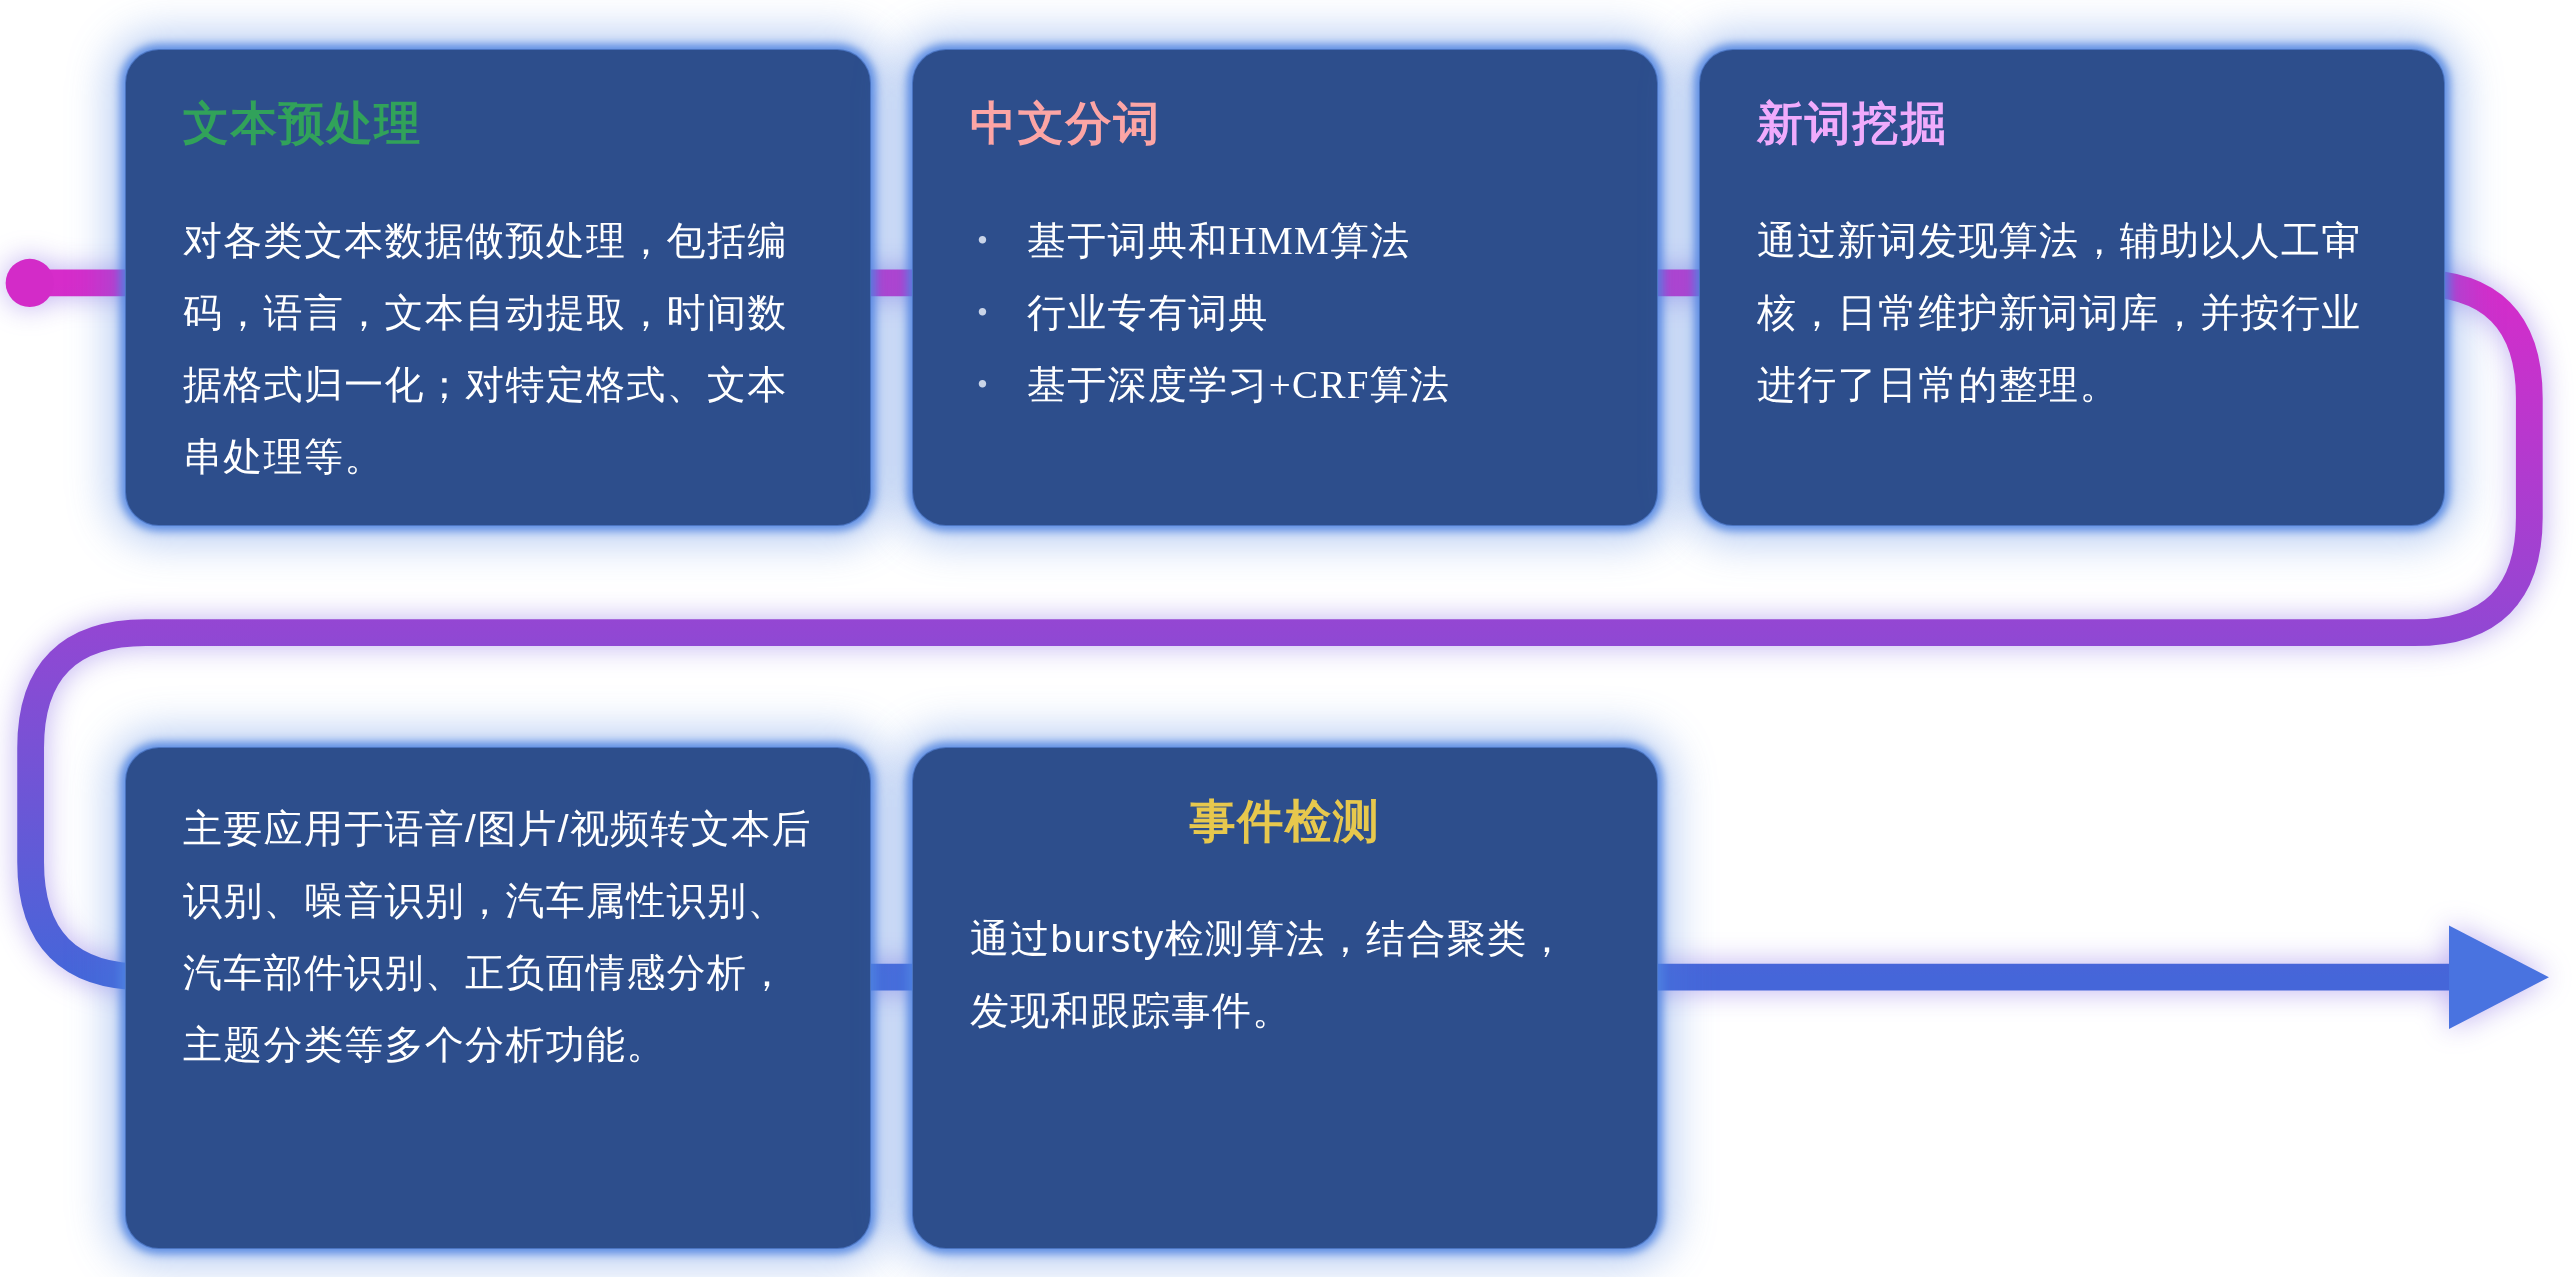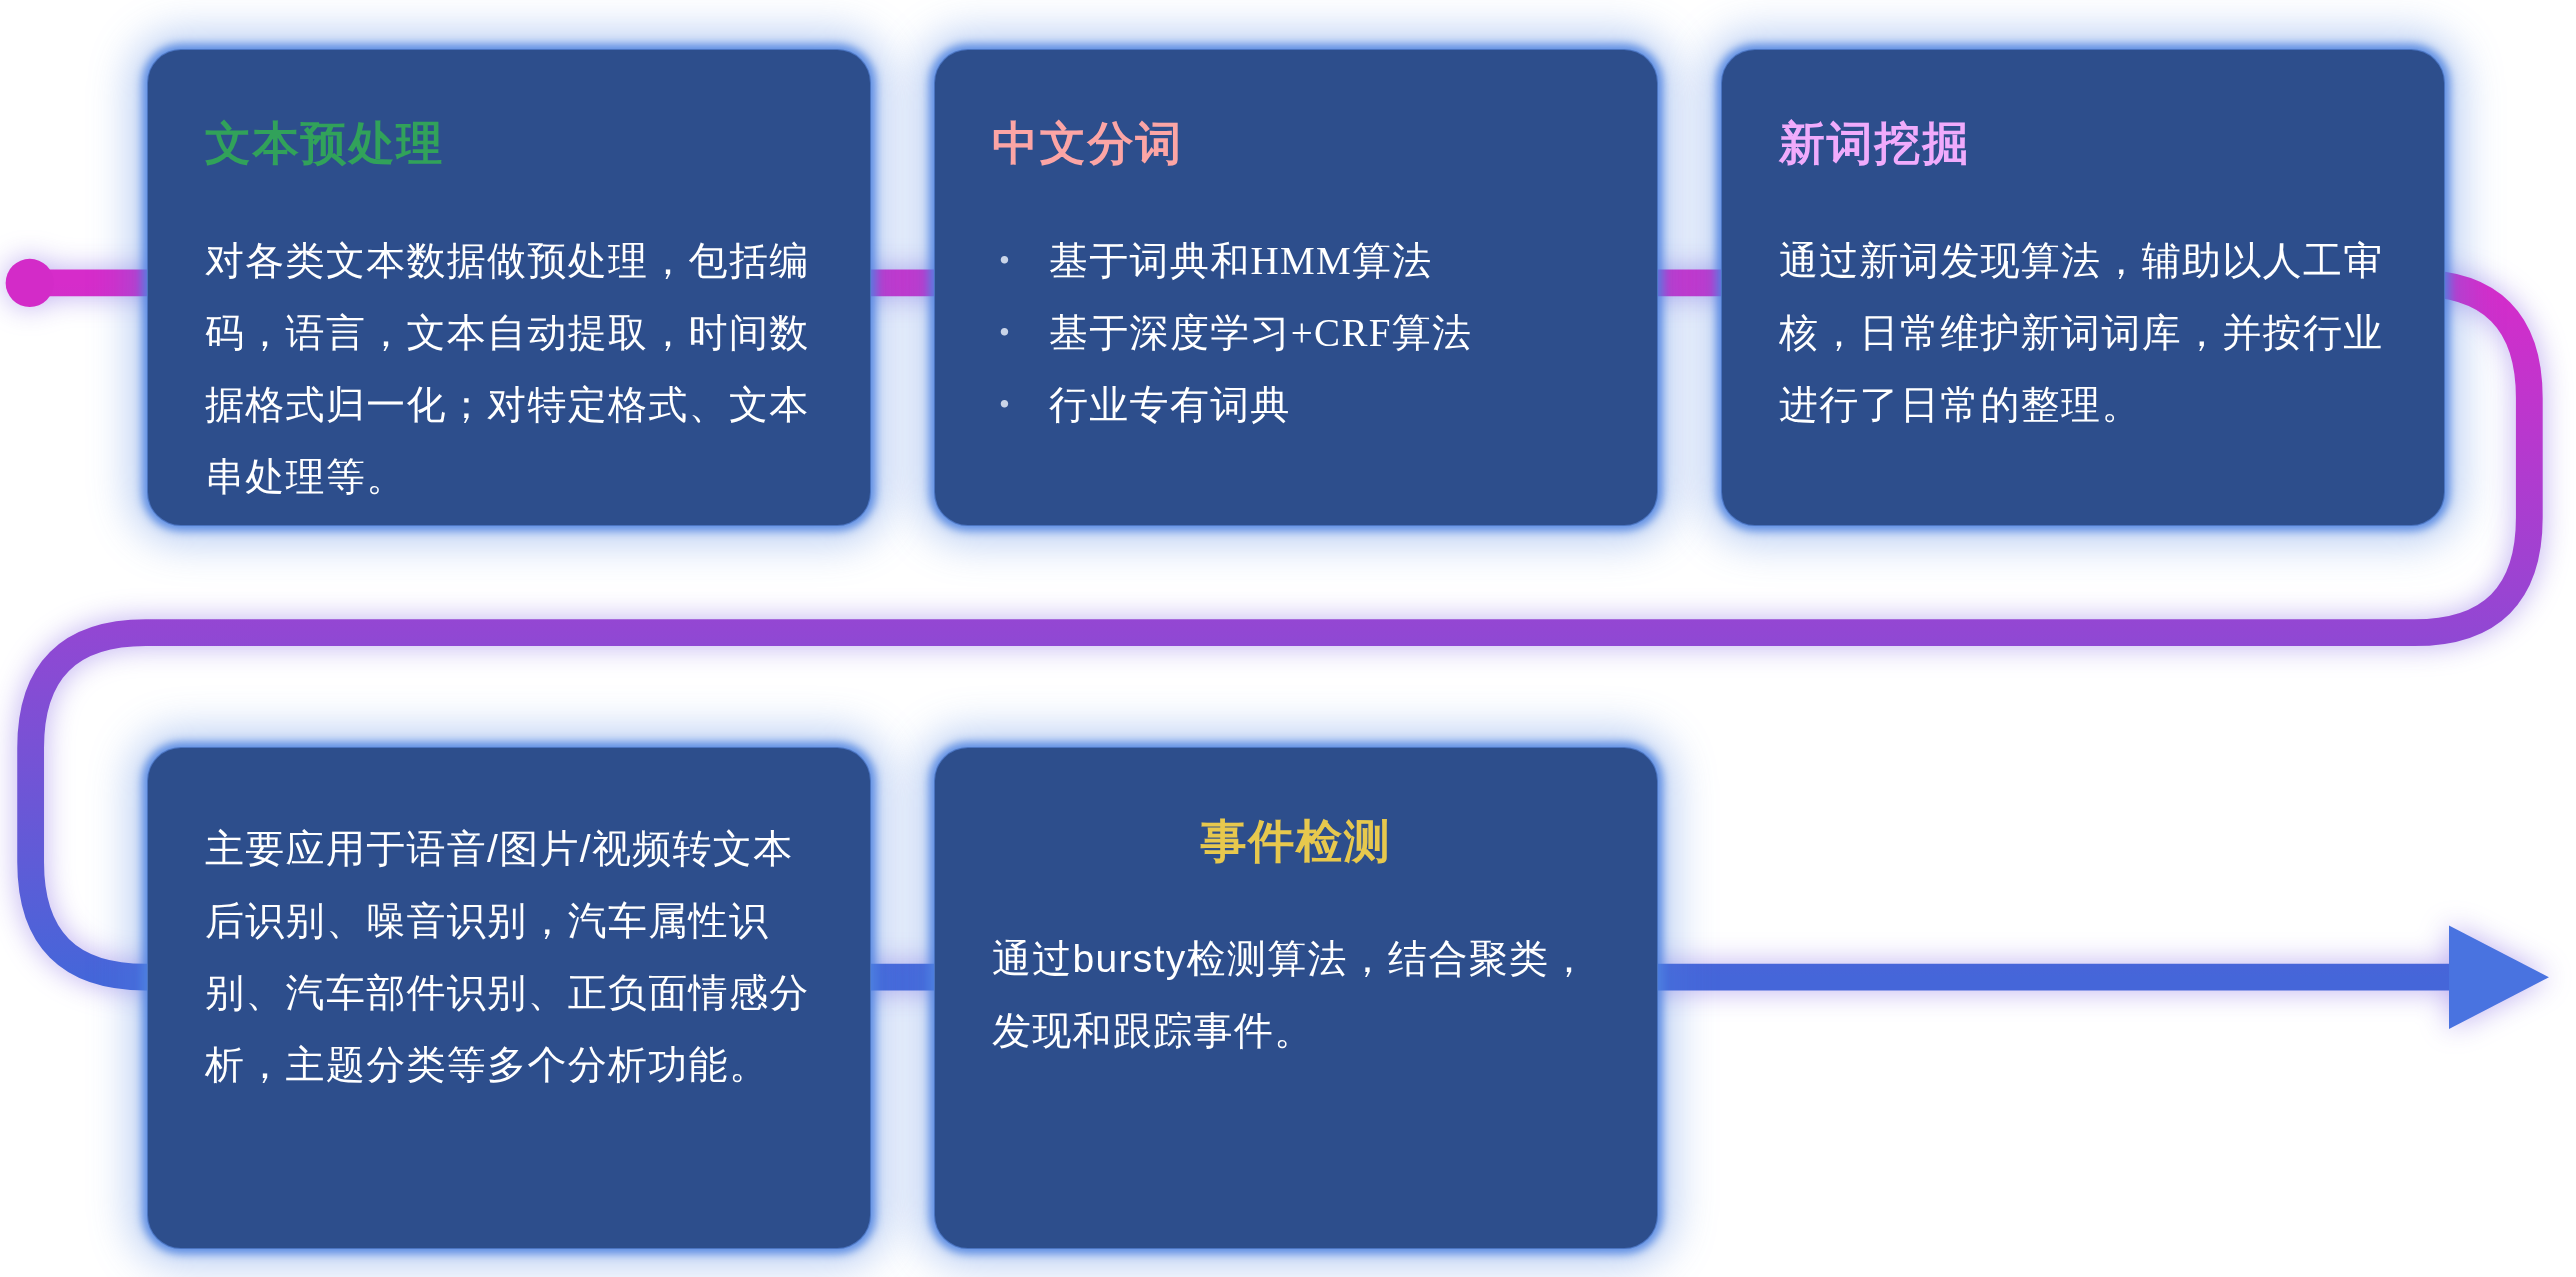--- a/index.html
+++ b/index.html
@@ -24,26 +24,25 @@
   .cards-grid{
     position:absolute;left:125px;top:49px;z-index:1;
     display:grid;
     grid-template-columns:746px 746px 746px;
     grid-template-rows:477px 502px;
     column-gap:41px;row-gap:221px;
   }
   .card{
     background:var(--card-bg);
     border-radius:34px;
-    padding:65px 57px;
+    padding:45px 57px;
     border:1.8px solid rgba(99,148,236,0.55);
     box-shadow:
       0 0 9px 4.5px rgba(77,130,225,0.85),
       0 0 41px 16px rgba(77,130,225,0.40);
-    margin-left: 22px;
   }
   .card-title{
     font-size:46px;font-weight:700;line-height:1.25;
     letter-spacing:1.8px;margin-bottom:52px;
   }
   .card-body{
     color:#ffffff;font-size:39px;line-height:1.85;letter-spacing:1.3px;
   }
   .card-bullets{
     list-style:none;color:#ffffff;font-size:39px;line-height:1.85;letter-spacing:1.3px;font-family:Liberation Serif, serif;
@@ -80,22 +79,22 @@
       <h2 class="card-title" style="color: rgb(49, 162, 90);">文本预处理</h2>
       <p class="card-body">对各类文本数据做预处理，包括编码，语言，文本自动提取，时间数据格式归一化；对特定格式、文本串处理等。</p>
 
     </section>
 
     <section class="card">
       <h2 class="card-title" style="color: #fca5a5;">中文分词</h2>
 
       <ul class="card-bullets">
           <li>基于词典和HMM算法</li>
+          <li>行业专有词典</li>
           <li>基于深度学习+CRF算法</li>
-          <li>行业专有词典</li>
         </ul>
     </section>
 
     <section class="card">
       <h2 class="card-title" style="color: #f0abfc;">新词挖掘</h2>
       <p class="card-body">通过新词发现算法，辅助以人工审核，日常维护新词词库，并按行业进行了日常的整理。</p>
 
     </section>
 
     <section class="card">

